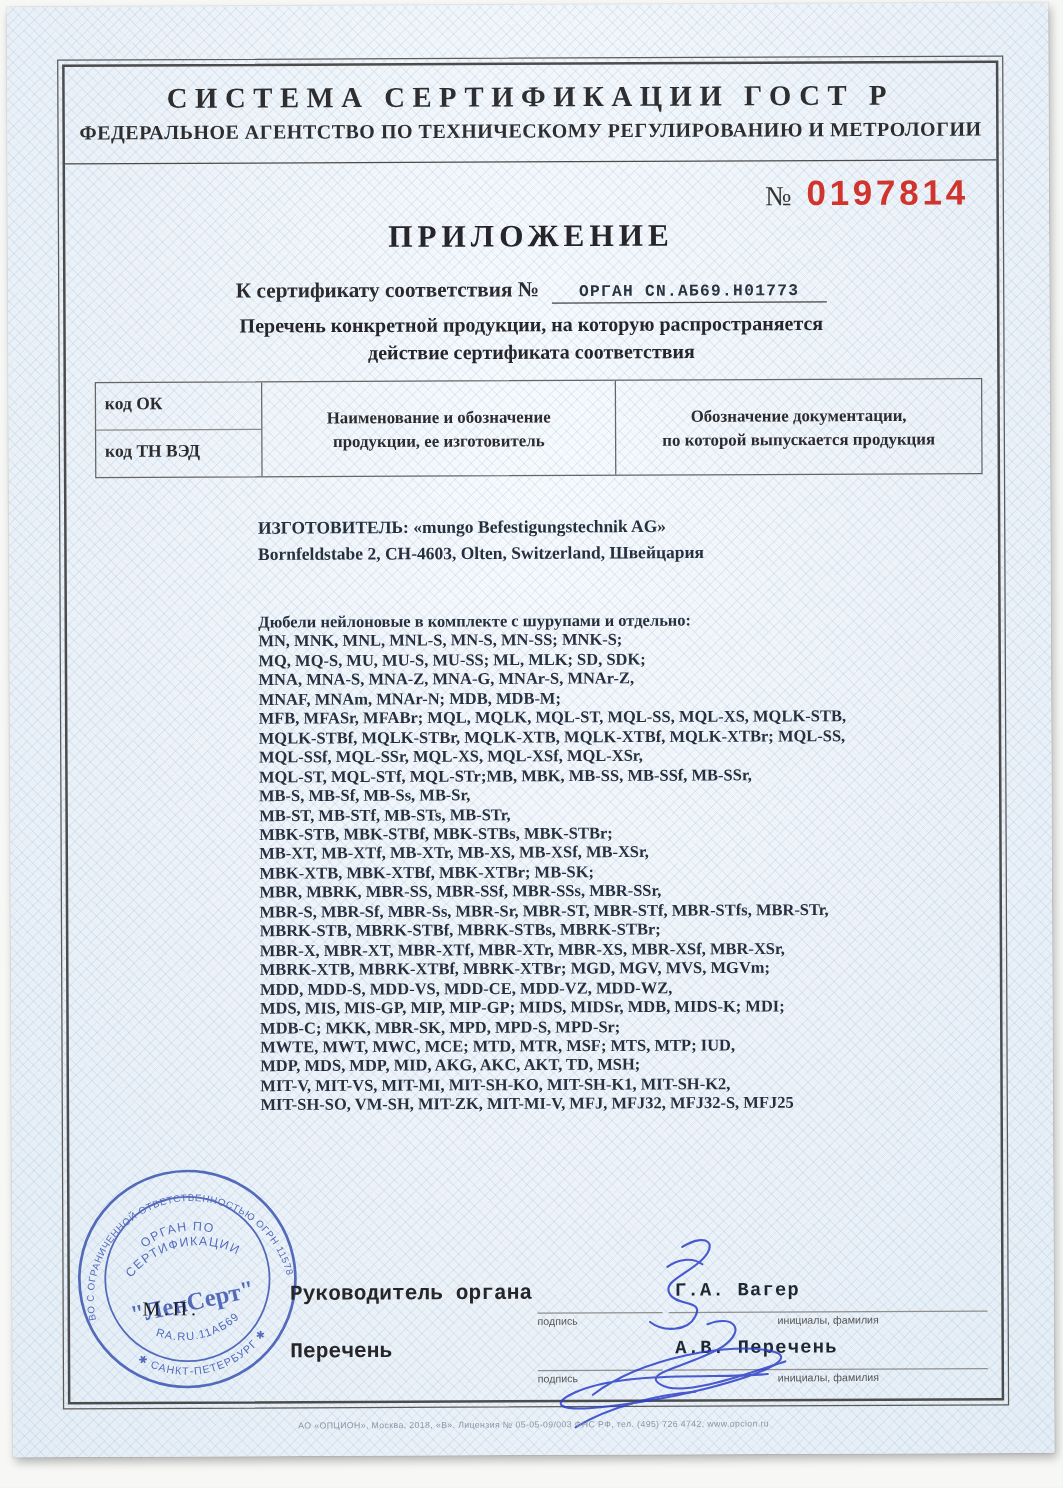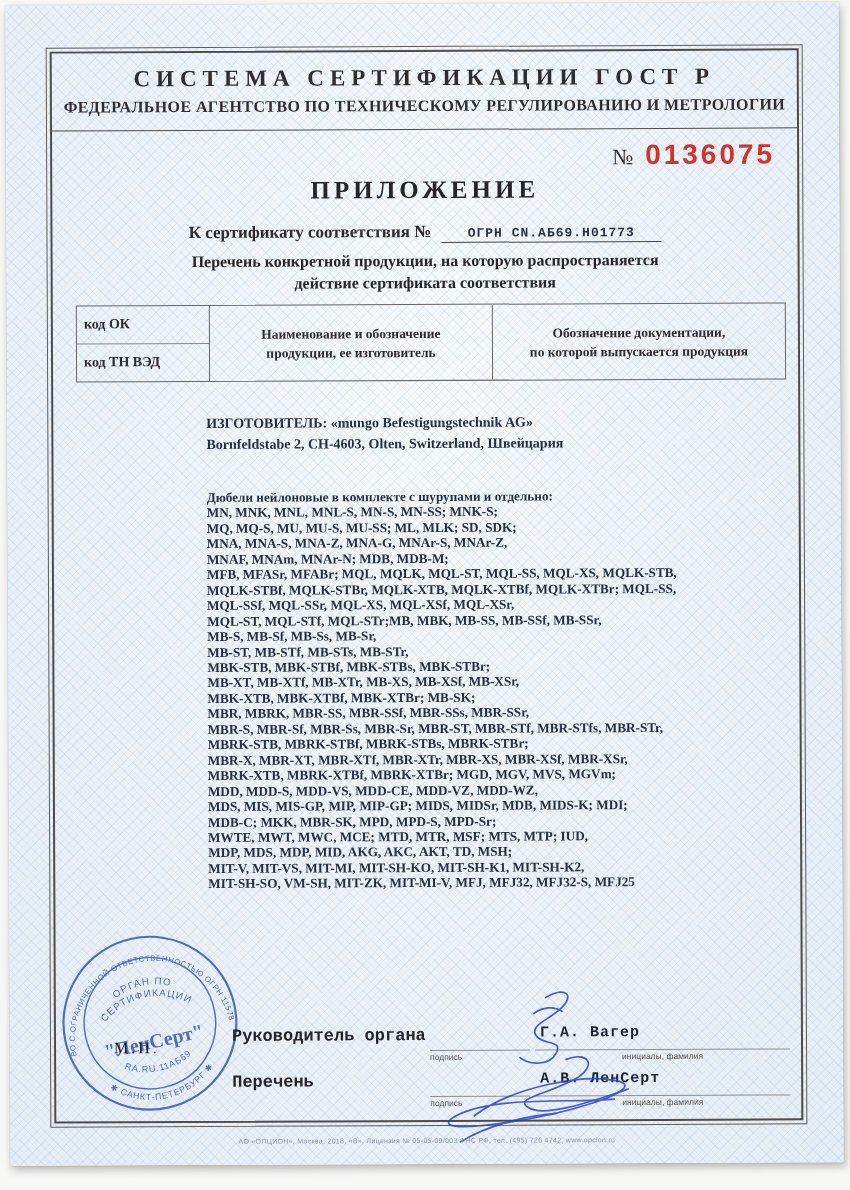--- a/index.html
+++ b/index.html
@@ -145,27 +145,27 @@
 
   <div class="frame">
     <div class="frame-inner">
 
       <div class="header-band">
         <div class="sys-title">СИСТЕМА СЕРТИФИКАЦИИ ГОСТ Р</div>
         <div class="agency-title">ФЕДЕРАЛЬНОЕ АГЕНТСТВО ПО ТЕХНИЧЕСКОМУ РЕГУЛИРОВАНИЮ И МЕТРОЛОГИИ</div>
       </div>
 
       <div class="form-number">
-        <span class="nsign">№</span><span class="digits">0136075</span>
+        <span class="nsign">№</span><span class="digits">0197814</span>
       </div>
 
       <div class="attachment-title">ПРИЛОЖЕНИЕ</div>
 
       <div class="cert-line">
-        <span>К сертификату соответствия №</span><span class="cert-value">ОГРН CN.АБ69.H01773</span>
+        <span>К сертификату соответствия №</span><span class="cert-value">ОРГАН CN.АБ69.H01773</span>
       </div>
 
       <div class="subtitle l1">Перечень конкретной продукции,  на которую распространяется</div>
       <div class="subtitle l2">действие сертификата соответствия</div>
 
       <div class="spec-table">
         <div class="cell cell-tn">код ТН ВЭД</div>
         <div class="cell cell-ok">код ОК</div>
         <div class="cell cell-name">
           <span>Наименование и обозначение</span>
@@ -248,21 +248,21 @@
         <div class="name-line"></div>
         <div class="sig-name">Г.А. Вагер</div>
         <div class="name-cap">инициалы, фамилия</div>
       </div>
 
       <div class="sig-row r2">
         <div class="sig-role">Перечень</div>
         <div class="sig-line"></div>
         <div class="sig-cap">подпись</div>
         <div class="name-line"></div>
-        <div class="sig-name">А.В. ЛенСерт</div>
+        <div class="sig-name">А.В. Перечень</div>
         <div class="name-cap">инициалы, фамилия</div>
       </div>
 
       <svg class="ink" viewBox="0 0 280 186">
         <g fill="none" stroke="#2d3fc7" stroke-width="1.7" stroke-linecap="round" opacity="0.85">
           <path d="M 130 14 C 150 2 160 12 144 26 C 130 38 114 42 120 52 C 126 62 148 56 140 70 C 134 82 114 82 104 74"></path>
           <path d="M 118 30 C 126 24 138 22 146 28"></path>
           <path d="M 150 76 C 170 68 182 80 162 94 C 136 110 96 114 112 124 C 130 136 192 112 212 106"></path>
           <path d="M 58 132 C 98 102 170 90 202 98 C 234 106 146 134 64 142 C 32 145 22 140 44 130 C 84 112 162 120 198 116"></path>
           <path d="M 44 158 C 70 142 110 132 140 130"></path>

